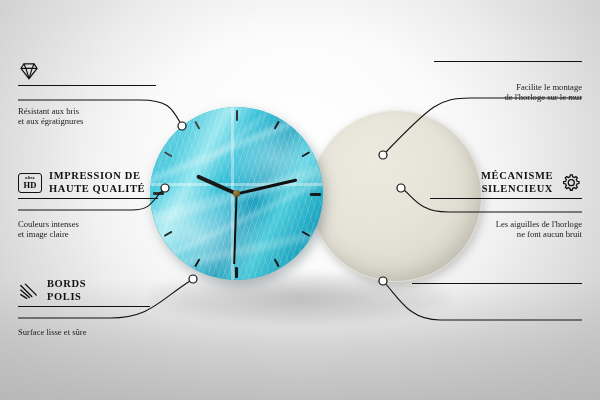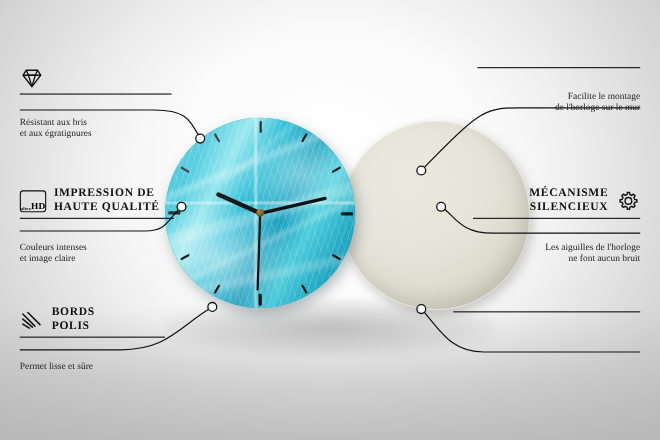--- a/index.html
+++ b/index.html
@@ -113,21 +113,21 @@
   .feat.left .head{justify-content:flex-start;}
   .feat.left .title,.feat.left .desc{text-align:left;}
   .feat.right .head{justify-content:flex-end;flex-direction:row;}
   .feat.right .title,.feat.right .desc{text-align:right;}
 
   .ico{width:22px;height:22px;flex:0 0 22px;color:#111;display:block;}
   .ico svg{display:block;width:22px;height:22px;}
 
   .hdbadge{
     width:22px;height:18px;border:1.4px solid #111;border-radius:3px;
-    display:flex;flex-direction:row;align-items:flex-end;justify-content:center;
+    display:flex;flex-direction:column;align-items:center;justify-content:center;
     line-height:1;flex:0 0 22px;
   }
   .hdbadge .u{font-size:4px;font-weight:bold;letter-spacing:.2px;}
   .hdbadge .h{font-size:8.5px;font-weight:bold;letter-spacing:.2px;margin-top:.5px;}
 
   
   #f-verre   {left:18px;  top:60px;  width:138px;}
   #f-impr    {left:18px;  top:170px; width:140px;}
   #f-bords   {left:18px;  top:278px; width:132px;}
   #f-poignee {right:18px; top:58px;  width:148px;}
@@ -273,21 +273,21 @@
           <path d="M3 6 L15 18"></path>
               <path d="M3 11 L12.5 19"></path>
               <path d="M3 16 L9.5 20"></path>
           <path d="M8 4.5 L20 16.5"></path>
         </g>
           </svg>
       </span>
       <span class="title"><span>BORDS</span><br><span>POLIS</span></span>
     </div>
     <div class="rule"></div>
-    <div class="desc">Permet lisse et sûre</div>
+    <div class="desc">Surface lisse et sûre</div>
   </div>
 
   <div class="feat right" id="f-poignee">
     <div class="rule"></div>
     <div class="desc">Facilite le montage
 de l'horloge sur le mur</div>
   </div>
 
   <div class="feat right" id="f-meca">
     <div class="head">

